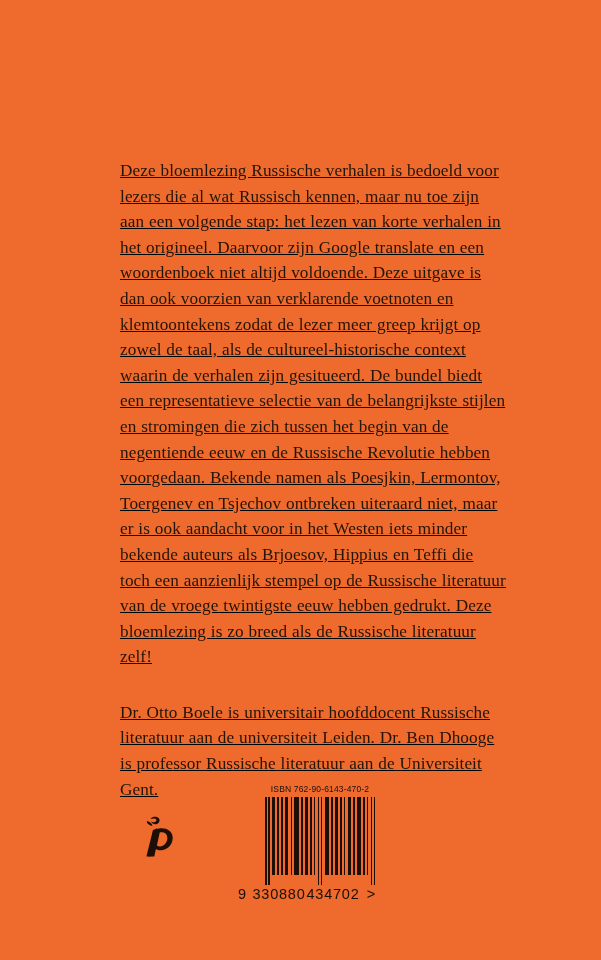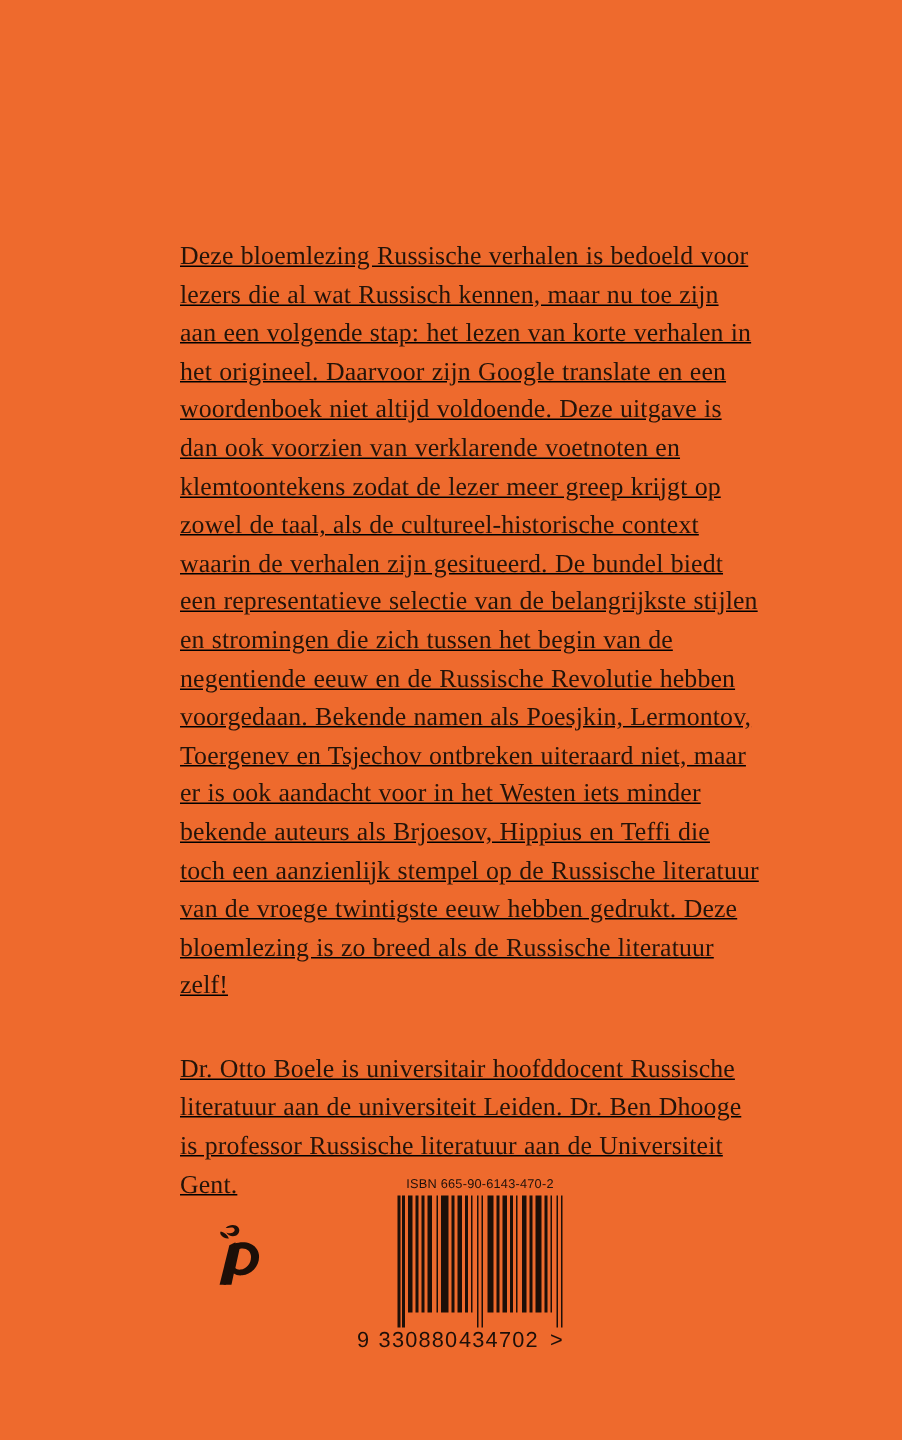--- a/index.html
+++ b/index.html
@@ -90,21 +90,21 @@
     color: #1d0f08;
     letter-spacing: 0.8px;
     white-space: nowrap;
     margin: 0;
     padding-top: 1px;
     display: flex;
     align-items: baseline;
   }
   .barcode-digits .d-lead { width: 14px; }
   .barcode-digits .d-left { width: 54px; text-align: center; }
-  .barcode-digits .d-right { width: 54px; text-align: left; }
+  .barcode-digits .d-right { width: 54px; text-align: center; }
   .barcode-digits .d-tail { width: 16px; text-align: right; }
 </style>
 </head>
 <body>
 
 <div class="cover">
 
   <div class="copy-block">
     <p class="body-para">Deze bloemlezing Russische verhalen is bedoeld voor lezers die al wat Russisch kennen, maar nu toe zijn aan een volgende stap: het lezen van korte verhalen in het origineel. Daarvoor zijn Google translate en een woordenboek niet altijd voldoende. Deze uitgave is dan ook voorzien van verklarende voetnoten en klemtoontekens zodat de lezer meer greep krijgt op zowel de taal, als de cultureel-historische context waarin de verhalen zijn gesitueerd. De bundel biedt een representatieve selectie van de belangrijkste stijlen en stromingen die zich tussen het begin van de negentiende eeuw en de Russische Revolutie hebben voorgedaan. Bekende namen als Poesjkin, Lermontov, Toergenev en Tsjechov ontbreken uiteraard niet, maar er is ook aandacht voor in het Westen iets minder bekende auteurs als Brjoesov, Hippius en Teffi die toch een aanzienlijk stempel op de Russische literatuur van de vroege twintigste eeuw hebben gedrukt. Deze bloemlezing is zo breed als de Russische literatuur zelf!</p>
     <p class="body-para">Dr. Otto Boele is universitair hoofddocent Russische literatuur aan de universiteit Leiden. Dr. Ben Dhooge is professor Russische literatuur aan de Universiteit Gent.</p>
@@ -122,21 +122,21 @@
       <path d="M21.0 16.5 C27.5 15.2 33.8 18.4 34.6 24.4 C35.5 31.4 30.2 37.4 23.6 38.2
                C21.3 38.5 19.3 38.0 17.9 37.0 L16.3 44.5 L11.0 44.5
                L18.4 16.9 Z
                M21.7 20.6 L18.9 33.4 C19.7 34.2 21.0 34.6 22.4 34.4
                C26.6 33.8 29.8 29.6 29.3 25.2 C28.9 21.6 25.8 19.6 21.7 20.6 Z" fill="#1d0f08"></path>
       <path d="M14.9 18.2 L19.0 16.2 L12.6 44.5 L8.4 44.5 Z" fill="#1d0f08"></path>
     </svg>
   </div>
 
   <div class="barcode-group">
-    <p class="isbn-line">ISBN 665-90-6143-470-2</p>
+    <p class="isbn-line">ISBN 762-90-6143-470-2</p>
 
     <div class="barcode-bars">
       <span class="guard" style="left:0px;width:1.6px"></span>
       <span class="guard" style="left:3.2px;width:1.6px"></span>
       <span style="left:7px;width:3.2px"></span>
       <span style="left:12px;width:1.6px"></span>
       <span style="left:16px;width:1.6px"></span>
       <span style="left:20px;width:3.2px"></span>
       <span style="left:25.5px;width:1.6px"></span>
       <span style="left:29px;width:4.8px"></span>

